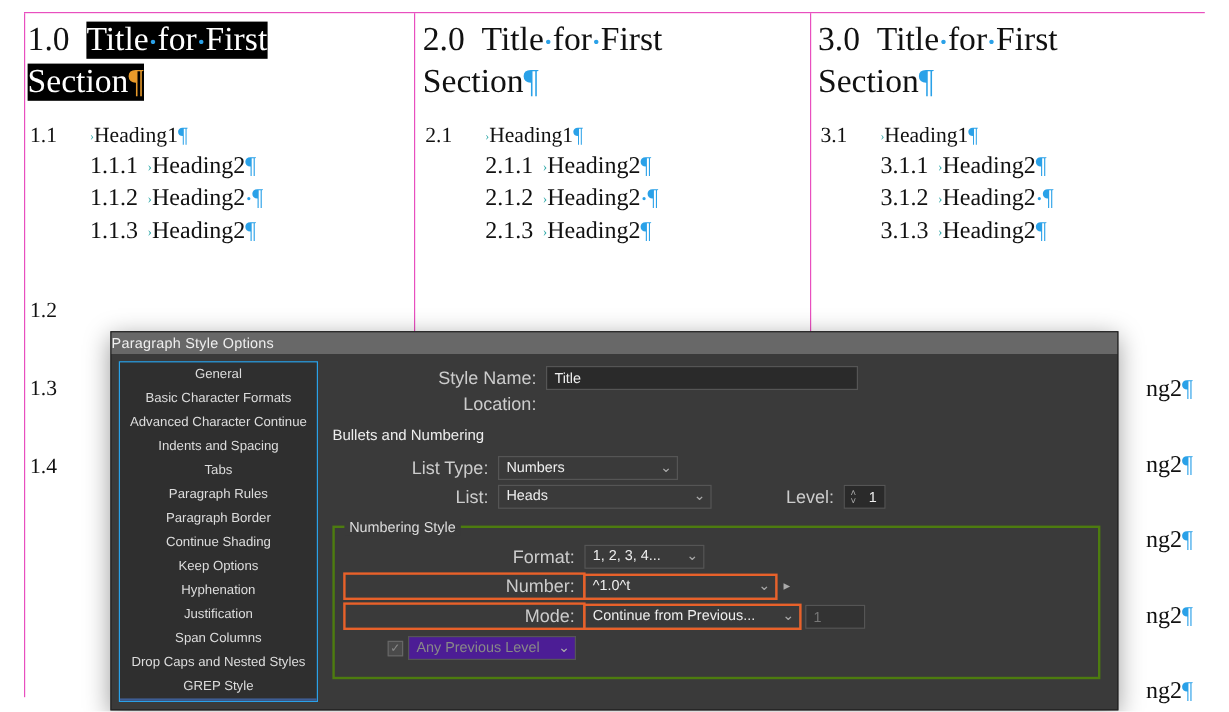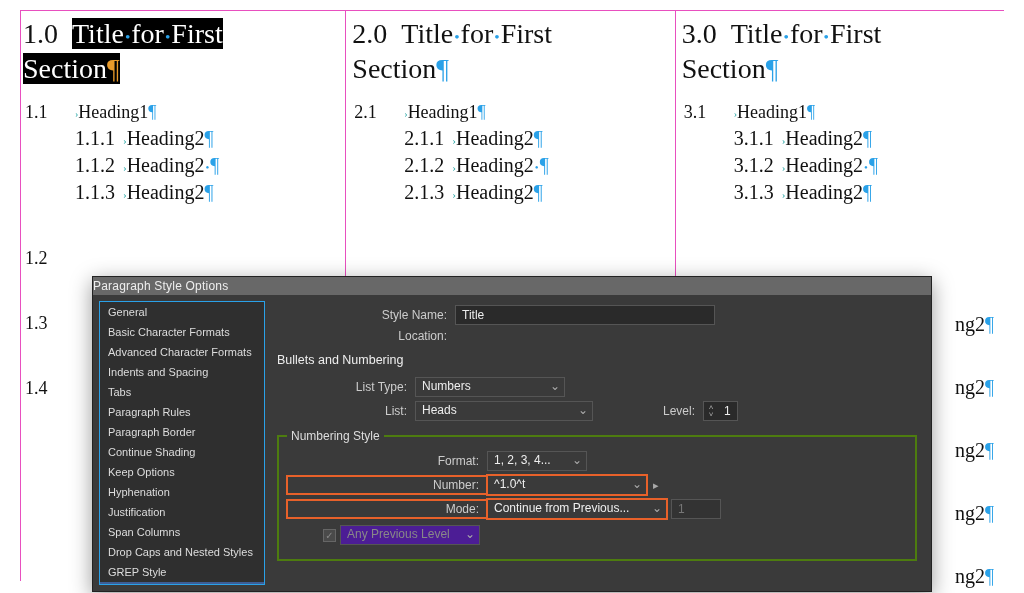--- a/index.html
+++ b/index.html
@@ -68,20 +68,21 @@
     padding: 2px 0;
     letter-spacing: .2px;
   }
   .dialog-body {
     display: flex;
     height: calc(100% - 18px);
   }
   .sidebar {
     width: 178px;
     padding: 6px;
+    text-align: center;
   }
   .sidebar-inner {
     border: 1px solid #2aa1e8;
     background: #2f2f2f;
     height: 100%;
     overflow: hidden;
   }
   .sb-item {
     padding: 4px 8px;
     font-size: 11px;
@@ -99,21 +100,21 @@
     display: flex;
     align-items: center;
     margin: 4px 0;
     font-size: 12px;
   }
   .flabel {
     width: 180px;
     text-align: right;
     padding-right: 8px;
     color: #ccc;
-    font-size: 12px;
+    font-size: 15px;
   }
   .finput {
     background: #2a2a2a;
     border: 1px solid #555;
     color: #eee;
     padding: 2px 6px;
     font-size: 12px;
     height: 20px;
   }
   .fselect {
@@ -250,21 +251,21 @@
     </div>
   </div>
 
 <div class="dialog">
   <div class="dialog-title">Paragraph Style Options</div>
   <div class="dialog-body">
     <div class="sidebar">
       <div class="sidebar-inner" id="sb">
           <div class="sb-item">General</div>
           <div class="sb-item">Basic Character Formats</div>
-          <div class="sb-item">Advanced Character Formats</div>
+          <div class="sb-item">Advanced Character Continue</div>
           <div class="sb-item">Indents and Spacing</div>
           <div class="sb-item">Tabs</div>
           <div class="sb-item">Paragraph Rules</div>
           <div class="sb-item">Paragraph Border</div>
           <div class="sb-item">Continue Shading</div>
           <div class="sb-item">Keep Options</div>
           <div class="sb-item">Hyphenation</div>
           <div class="sb-item">Justification</div>
           <div class="sb-item">Span Columns</div>
           <div class="sb-item">Drop Caps and Nested Styles</div>

